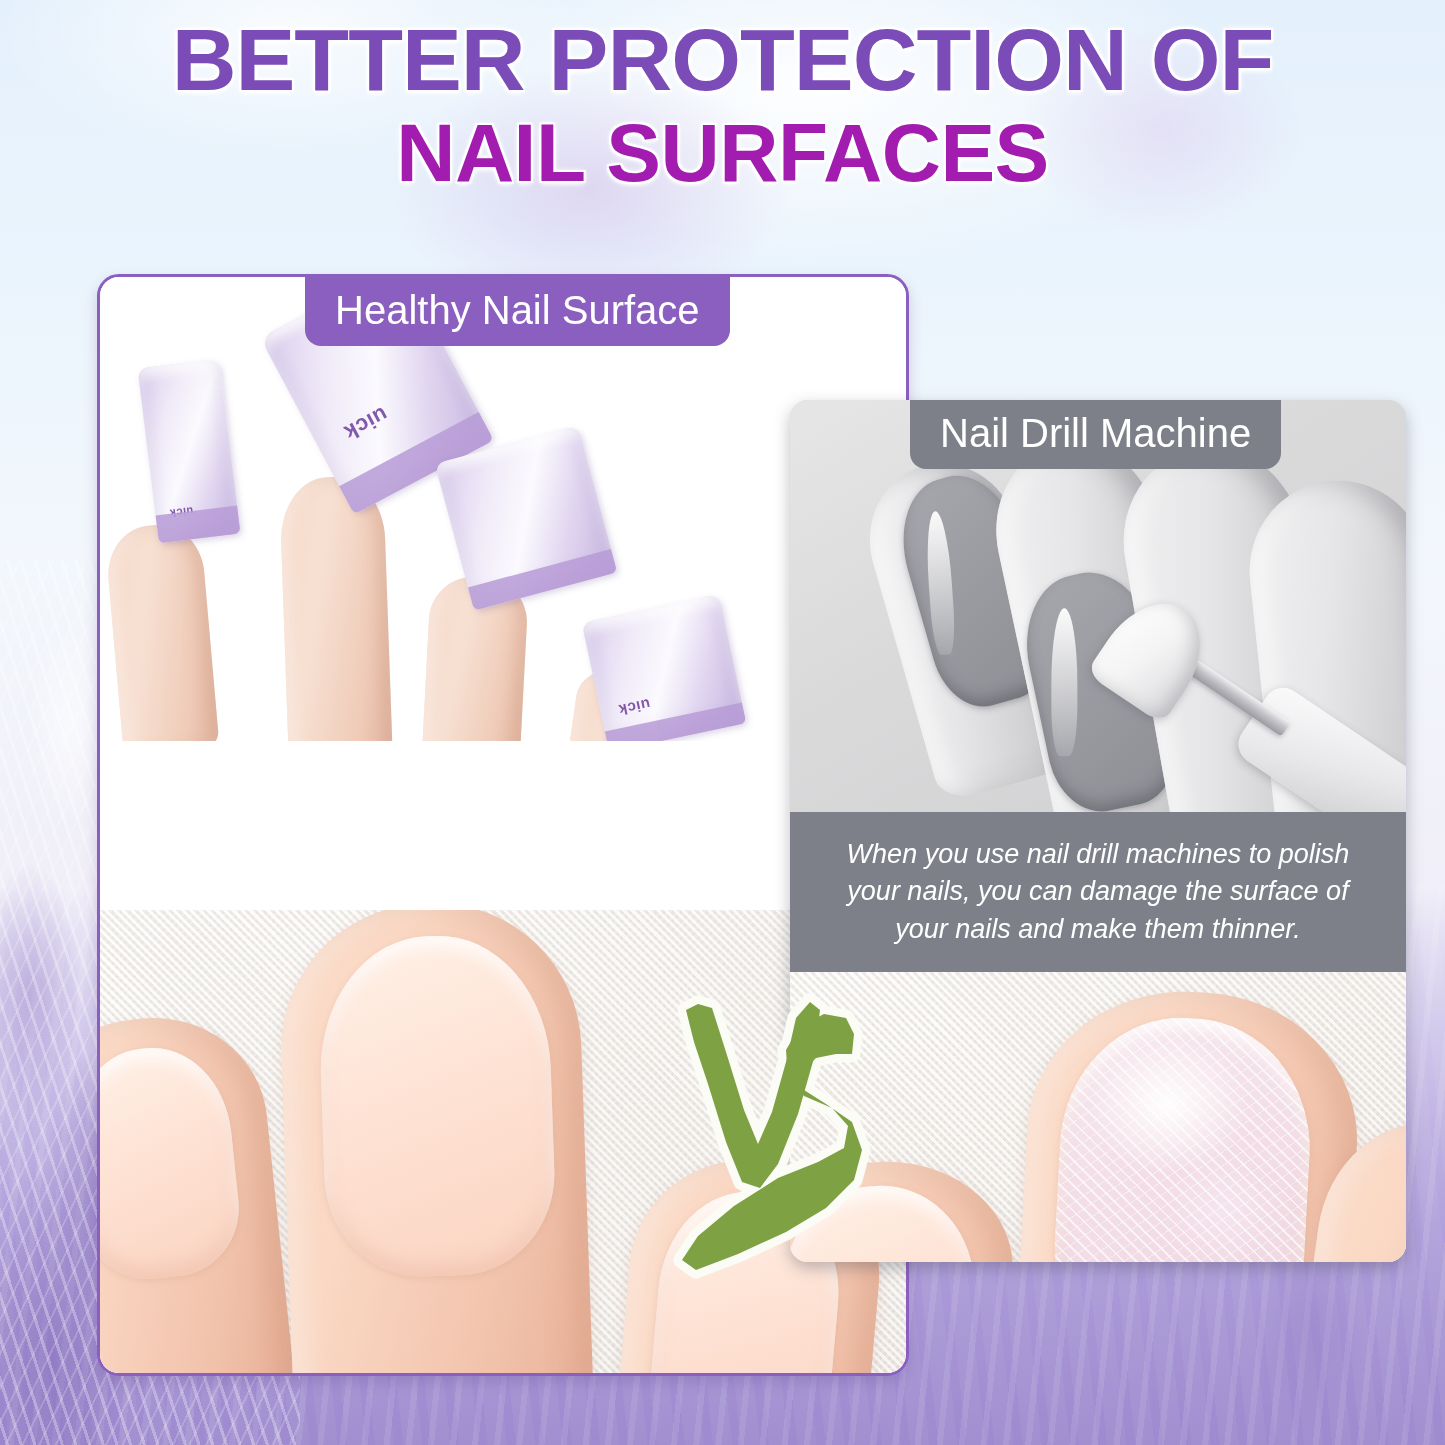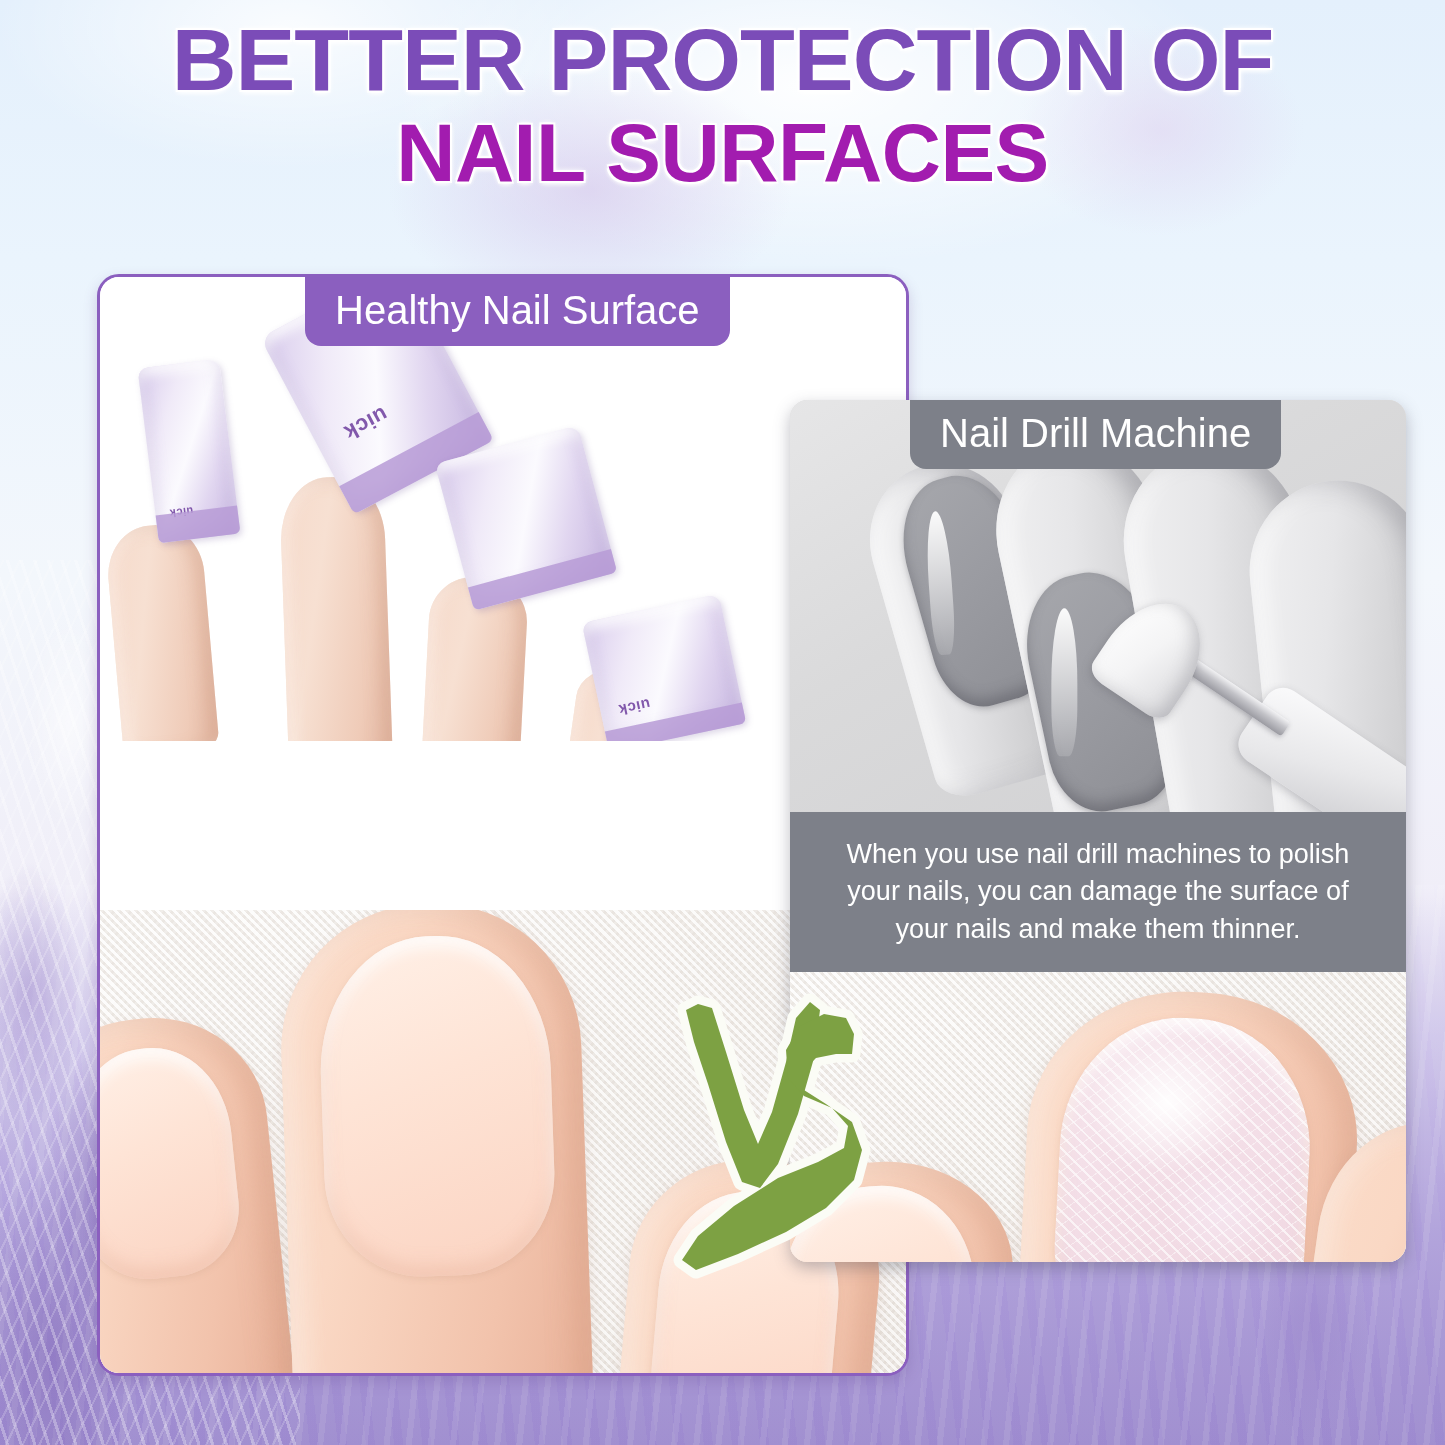--- a/index.html
+++ b/index.html
@@ -227,20 +227,21 @@
   }
 
   
   #caption-drill {
     position:absolute; left:0; right:0; top:412px; height:160px;
     background:#7D8089; color:#fff;
     display:flex; align-items:center; justify-content:center;
     padding:8px 30px; text-align:center;
     font-size:27px; line-height:1.38;
     z-index:5;
+    font-style:italic;
   }
 
   #photo-nails-bad { top:572px; bottom:0; }
 
   
   #vs-mark {
     position:absolute; left:668px; top:992px; width:210px; height:290px;
     z-index:9; pointer-events:none;
   }
   #vs-mark svg { width:100%; height:100%; display:block; }

